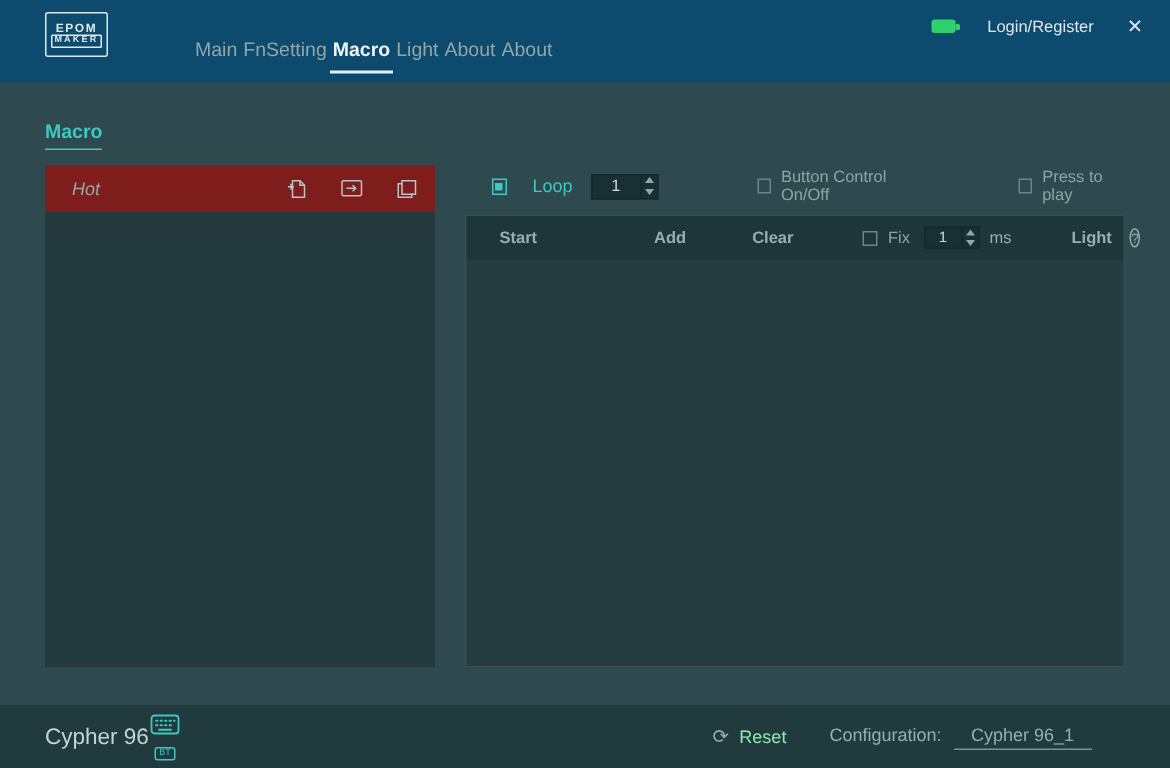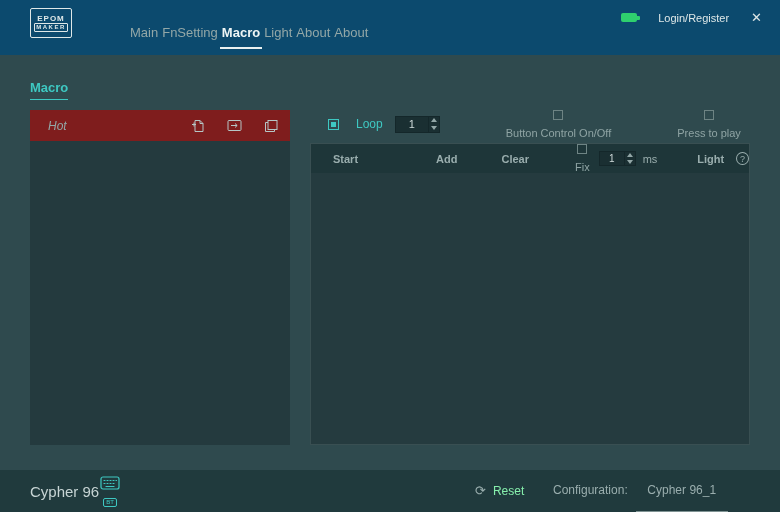--- a/index.html
+++ b/index.html
@@ -78,21 +78,21 @@
   .loop-label { font-size:12px; color:#3ec8c2; margin-left:17px; }
   .num-input {
     display:inline-flex; align-items:stretch; margin-left:12px;
     background:#1a2f32; border:1px solid #14272a; height:17px;
   }
   .num-val { width:32px; font-size:11px; color:#cfd9d9; display:flex; align-items:center; justify-content:center; }
   .spinner { width:11px; display:flex; flex-direction:column; border-left:1px solid #14272a; }
   .spin { flex:1; display:flex; align-items:center; justify-content:center; cursor:pointer; }
   .tri-up { width:0; height:0; border-left:3px solid transparent; border-right:3px solid transparent; border-bottom:4px solid #93a7a7; }
   .tri-dn { width:0; height:0; border-left:3px solid transparent; border-right:3px solid transparent; border-top:4px solid #93a7a7; }
-  .chk-group { display:inline-flex; align-items:center; gap:7px; cursor:pointer;flex-direction:column; }
+  .chk-group { display:inline-flex; align-items:center; gap:7px; cursor:pointer; }
   .checkbox { width:10px; height:10px; border:1px solid #6e8484; background:transparent; }
   .chk-label { font-size:11px; color:#8fa4a4; }
   .chk-bc { margin-left:66px; }
   .chk-pp { margin-left:66px; }
 
   .macro-panel {
     position:absolute; left:310px; top:143px; width:440px; height:302px;
     border:1px solid rgba(150,170,170,0.18);
     background:#253b3f;
   }
@@ -125,21 +125,21 @@
   .kb-wrap { position:absolute; left:98px; top:6px; width:24px; text-align:center; cursor:pointer; }
   .kb-wrap svg { display:block; margin:0 auto; }
   .bt-label { font-size:6px; color:#3ec8c2; border:1px solid #3ec8c2; border-radius:2px; padding:0 2px; display:inline-block; margin-top:1px; line-height:7px; }
   .reset-group { position:absolute; left:475px; top:13px; display:flex; align-items:center; gap:7px; cursor:pointer; }
   .refresh-glyph { font-size:13px; color:#9aaeae; }
   .reset-label { font-size:12px; color:#86efac; }
   .config-group { position:absolute; left:553px; top:13px; display:flex; align-items:baseline; }
   .config-label { font-size:12px; color:#9aaeae; }
   .config-value {
     font-size:12px; color:#9aaeae; margin-left:8px; width:92px; text-align:center;
-    border-bottom:1px solid #7f9393; padding-bottom:14px; cursor:pointer;
+    border-bottom:1px solid #7f9393; padding-bottom:2px; cursor:pointer;
   }
 </style>
 </head>
 <body>
 
 <div class="app">
 
   <header class="topbar">
     <div class="logo">
       <div class="logo-top">EPOM</div>

